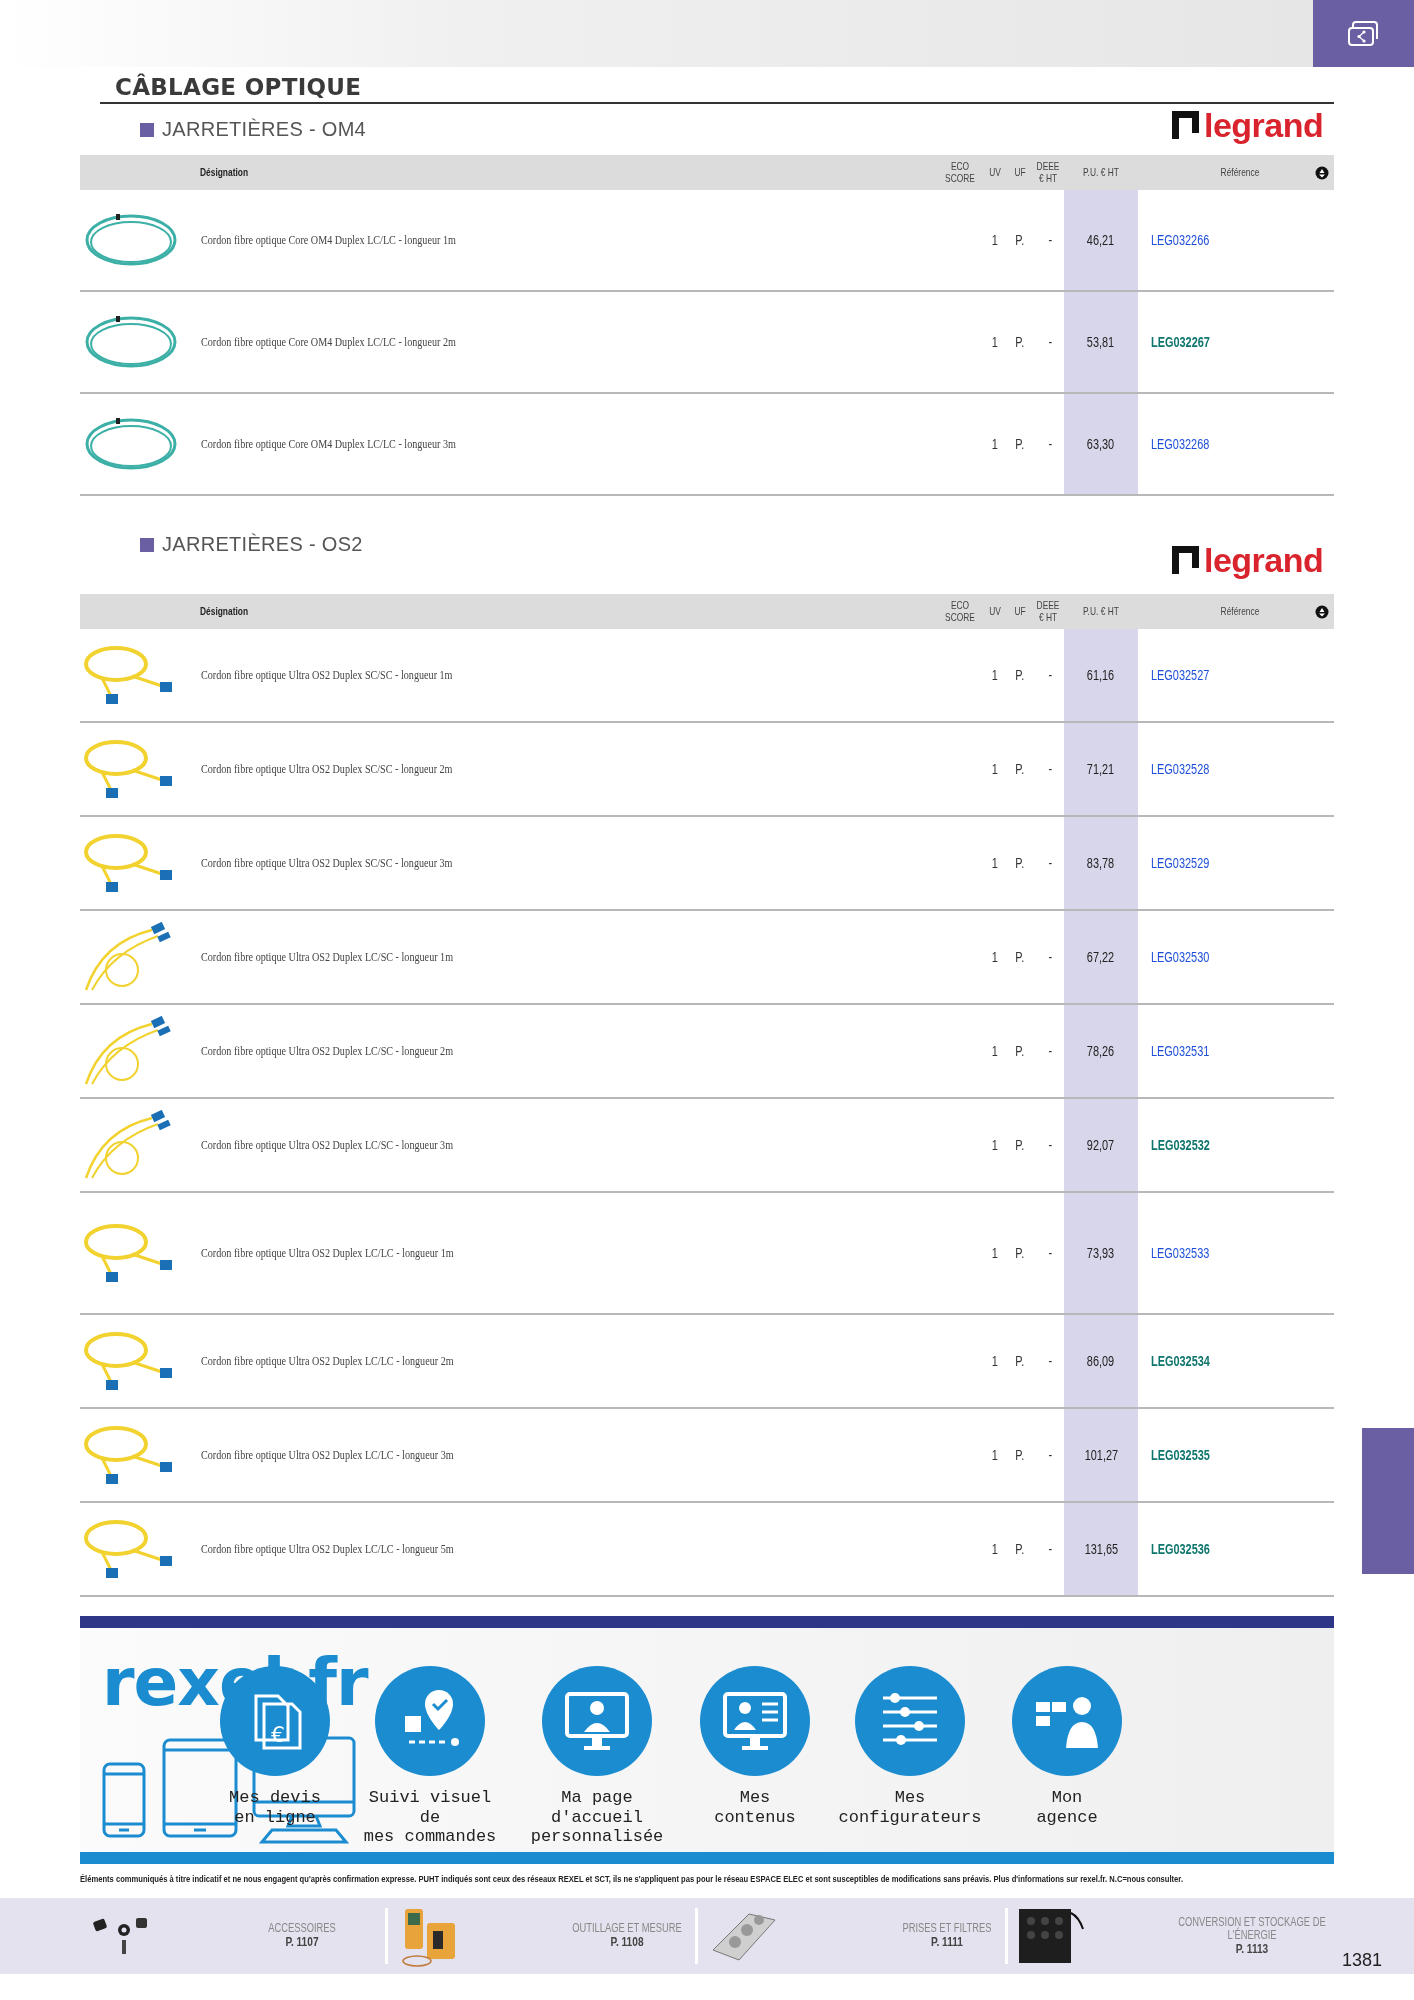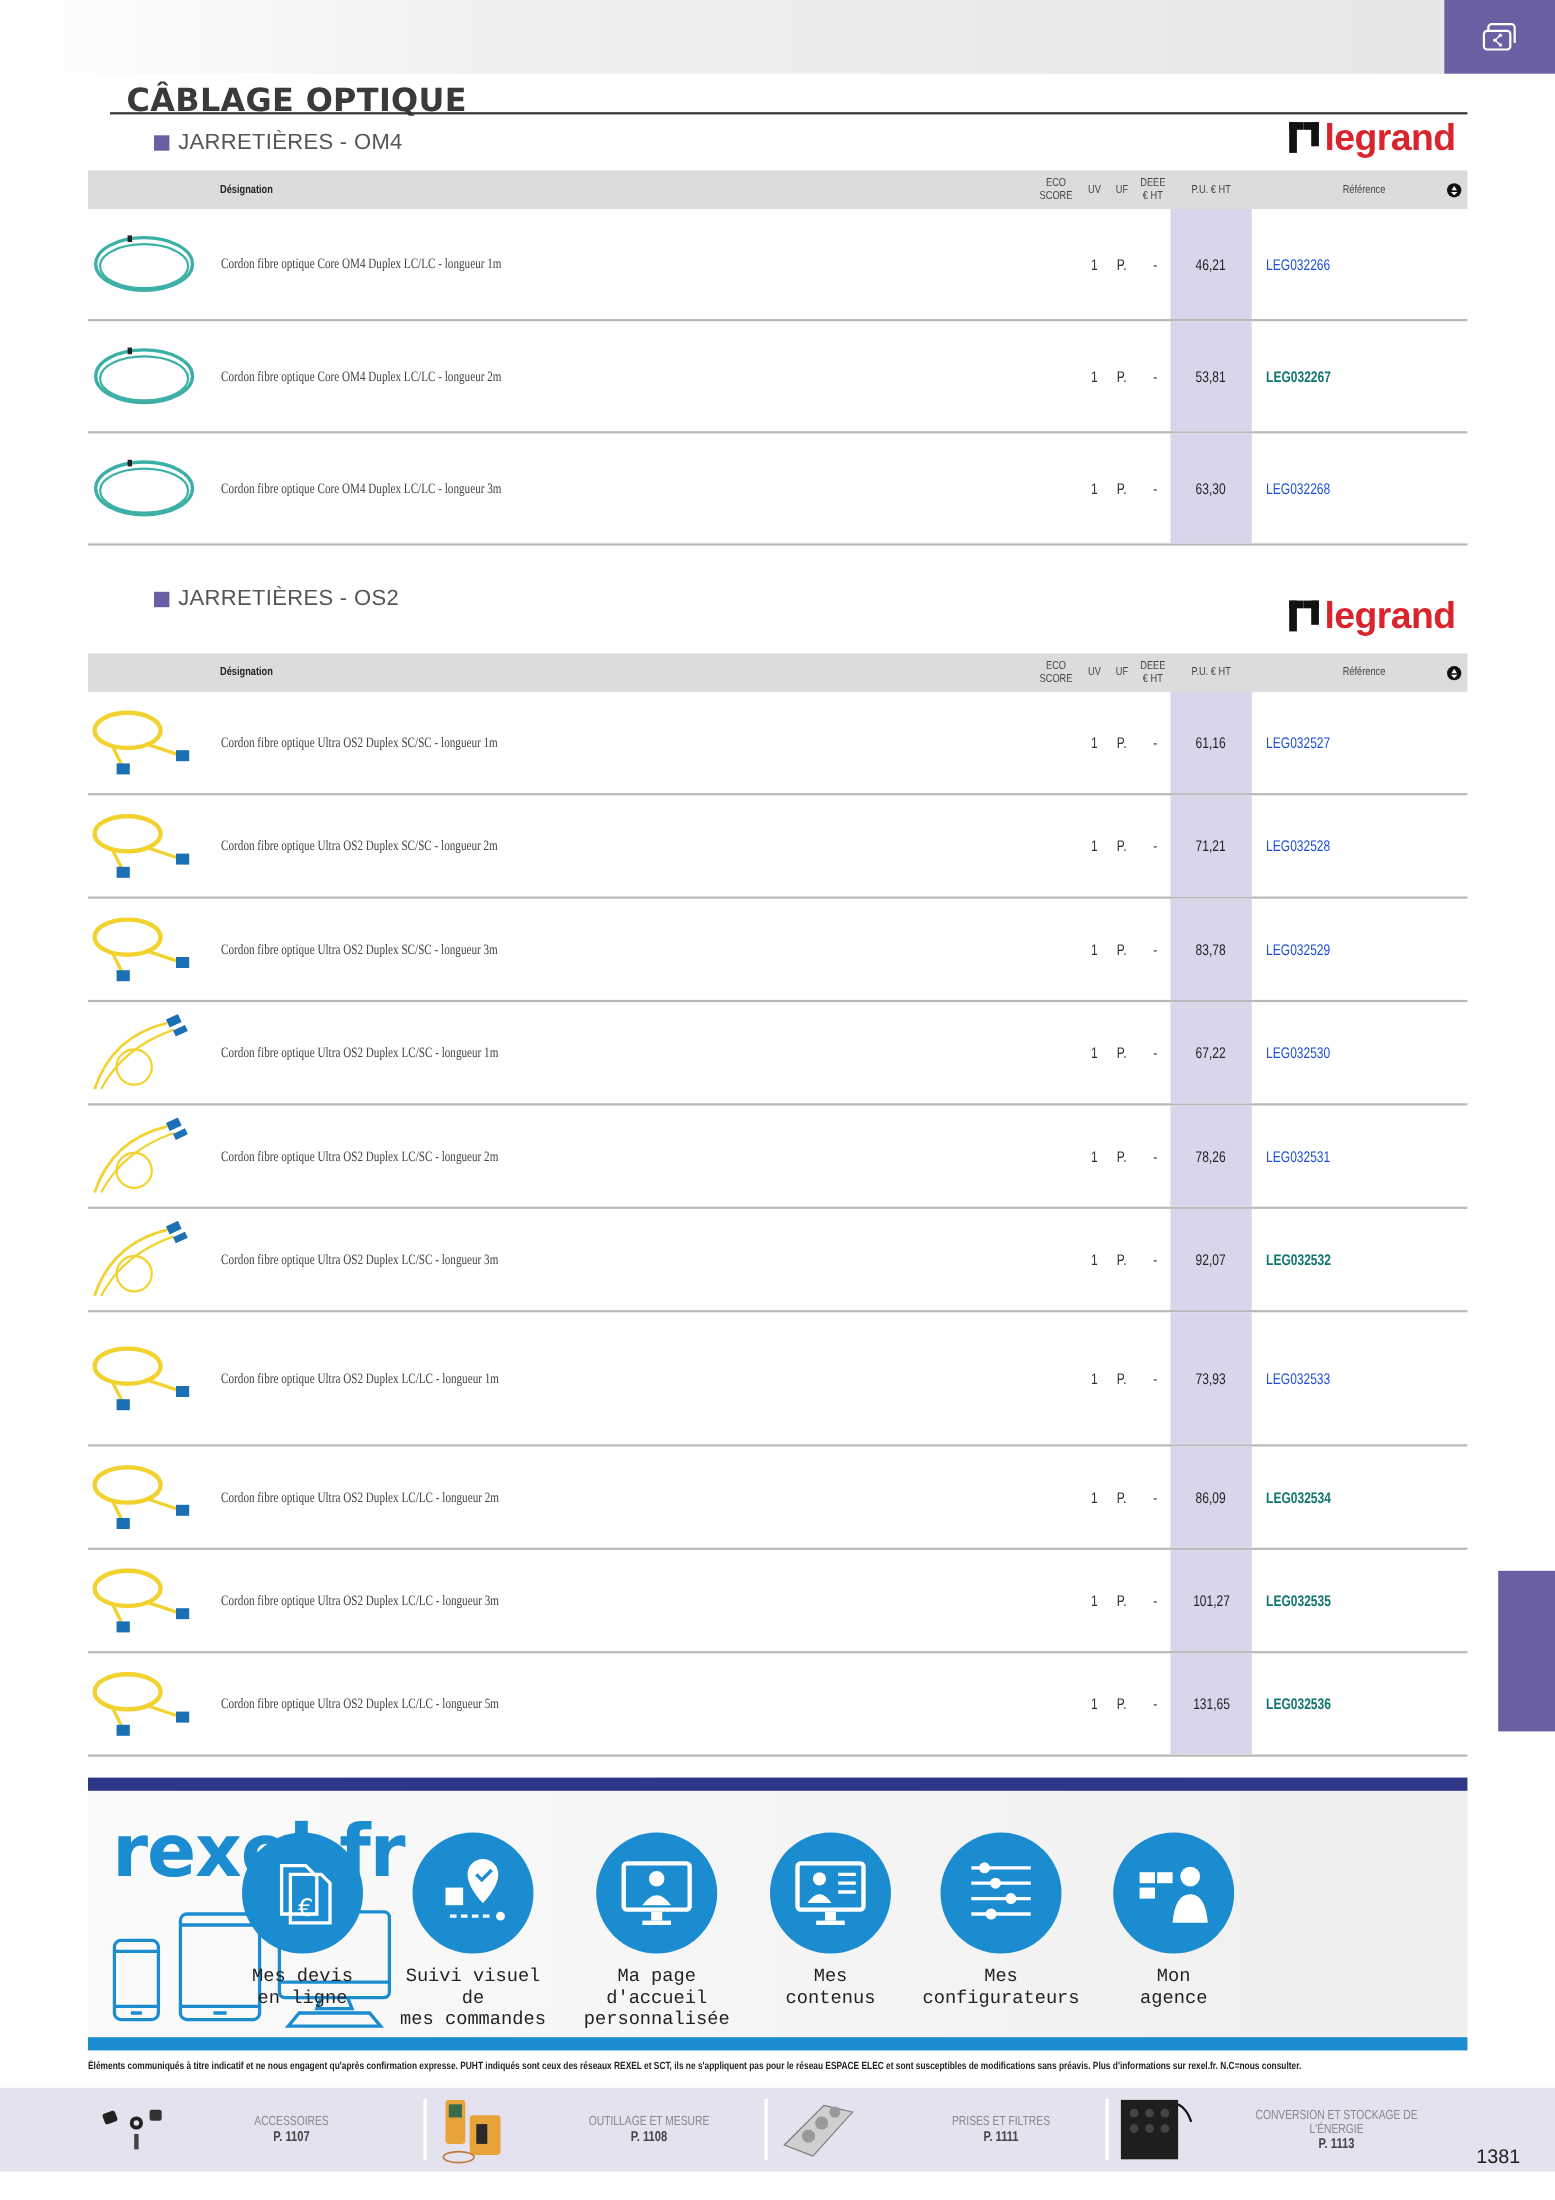--- a/index.html
+++ b/index.html
@@ -5,21 +5,21 @@
   * { box-sizing: border-box; margin: 0; padding: 0; }
   html, body { width: 1414px; height: 2000px; background: #ffffff; overflow: hidden; }
   body { position: relative; font-family: "Liberation Sans", sans-serif; color: #333; }
 
   .top-band { position: absolute; left: 0; top: 0; width: 1313px; height: 67px;
     background: linear-gradient(90deg, #ffffff 0%, #f0f0f0 35%, #e6e6e6 100%); }
   .top-tab { position: absolute; left: 1313px; top: 0; width: 101px; height: 67px; background: #6a5fa3;
     display: flex; align-items: center; justify-content: center; }
   .top-tab svg { width: 38px; height: 30px; }
 
-  .page-title { position: absolute; left: 115px; top: 74px; font-size: 29px; font-weight: bold; color: #3a3a3a;
+  .page-title { position: absolute; left: 115px; top: 74px; font-size: 23px; font-weight: bold; color: #3a3a3a;
     letter-spacing: 0.3px; font-family: "DejaVu Sans", sans-serif; }
   .title-rule { position: absolute; left: 100px; top: 102px; width: 1234px; height: 2px; background: #333; }
 
   .section-head { position: absolute; left: 92px; display: flex; align-items: center; padding-left: 48px; }
   .section-head .sq { width: 14px; height: 14px; background: #6a5fa3; margin-right: 8px; }
   .section-head span { font-size: 20px; color: #555; letter-spacing: 0.3px; }
 
   .legrand { position: absolute; left: 1172px; display: flex; align-items: center; }
   .legrand .mark { width: 27px; height: 28px; position: relative; margin-right: 5px; }
   .legrand .mark i { position: absolute; background: #111; }
@@ -51,21 +51,21 @@
   .banner .brand { position: absolute; left: 22px; top: 28px; font-size: 66px; font-weight: bold; color: #1a8ccf; font-family: "DejaVu Sans", sans-serif; letter-spacing: -1px; }
   .devices { position: absolute; left: 22px; top: 118px; }
   .feat { position: absolute; top: 50px; width: 150px; text-align: center; }
   .feat .circ { width: 110px; height: 110px; border-radius: 50%; background: #1a8ccf; margin: 0 auto; display: flex; align-items: center; justify-content: center; }
   .feat .lbl { margin-top: 12px; font-size: 17px; color: #222; line-height: 1.15; font-family: Liberation Mono, monospace; text-align: center; }
 
   .disclaimer { position: absolute; left: 80px; top: 1873px; width: 1254px; font-size: 9.5px; color: #222; white-space: nowrap; overflow: hidden; }
   .disclaimer span { display: inline-block; transform: scaleX(0.8); transform-origin: left center; font-weight: bold; }
 
   .bottom-nav { position: absolute; left: 0; top: 1898px; width: 1414px; height: 76px; background: #e3e2ee; }
-  .nav-item { position: absolute; top: 0; height: 76px; display: flex; align-items: center; }
+  .nav-item { position: absolute; top: 0; height: 76px; display: flex; align-items: center; gap: 37px; }
   .nav-item .txt { text-align: center; font-size: 12px; color: #888; line-height: 1.1; }
   .nav-item .txt span { display: block; transform: scaleX(0.78); }
   .nav-item .txt b { color: #444; font-size: 13px; }
   .nav-sep { position: absolute; top: 10px; width: 3px; height: 56px; background: #fff; }
   .page-num { position: absolute; left: 1342px; top: 1950px; font-size: 18px; color: #222; }
 
   .side-tab { position: absolute; left: 1362px; top: 1428px; width: 52px; height: 146px; background: #6a5fa3; }
 </style>
 </head>
 <body>

